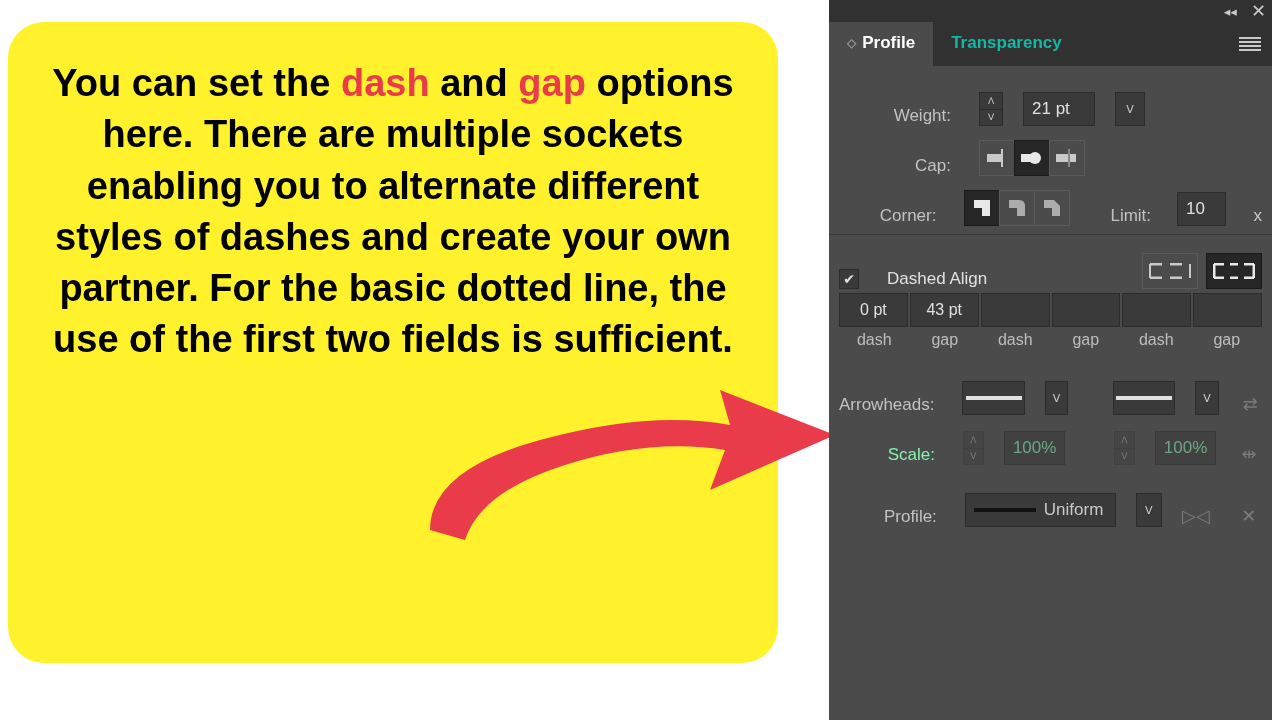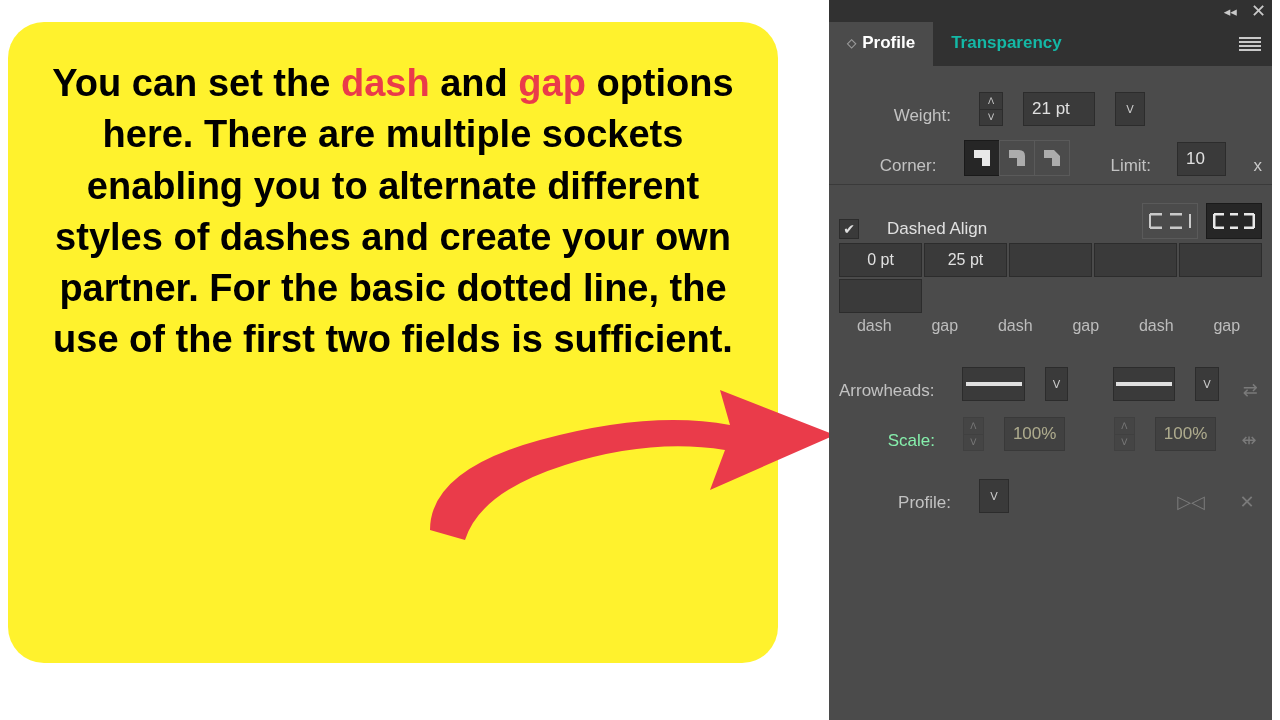--- a/index.html
+++ b/index.html
@@ -170,21 +170,21 @@
   .dash-mode-group { display: flex; gap: 8px; margin-left: auto; }
   .dash-mode-btn {
     width: 56px; height: 36px;
     border: 1px solid #5a5a5a;
     display: flex; align-items: center; justify-content: center;
   }
   .dash-mode-btn.selected { background: #262626; border-color:#1a1a1a; }
 
   .dash-grid {
     display: grid;
-    grid-template-columns: repeat(5, 1fr);
+    grid-template-columns: repeat(6, 1fr);
     gap: 2px;
     margin-top: 4px;
   }
   .dash-cell {
     height: 34px;
     background: #3a3a3a;
     border: 1px solid #2c2c2c;
     display: flex; align-items: center; justify-content: center;
     color: #e0e0e0;
     font-size: 16px;
@@ -215,21 +215,21 @@
   .profile-box {
     height: 34px; width: 170px;
     background: #3a3a3a;
     border: 1px solid #2c2c2c;
     display: flex; align-items: center;
     padding: 0 8px;
     gap: 8px;
   }
   .profile-box .pline { flex:0 0 62px; height: 4px; background: #111; }
 
-  .dim-text { color: #fef9c3; }
+  .dim-text { color: #86efac; }
 </style>
 </head>
 <body>
 
 <div class="callout">
   <p>
     <span>You can set the </span><span class="red">dash</span><span> and </span><span class="red">gap</span><span> options here. There are multiple sockets enabling you to alternate different styles of dashes and create your own partner. For the basic dotted line, the use of the first two fields is sufficient.</span>
   </p>
 </div>
 
@@ -271,20 +271,43 @@
       <div class="stepper-arrows">
         <div>ᐱ</div>
         <div>ᐯ</div>
       </div>
       <div class="field w70">21 pt</div>
       <div class="caret-box">
           <span>ᐯ</span>
         </div>
     </div>
 
+    <div class="row">
+      <div class="label">Cap:</div>
+      <div class="icon-btn-group">
+        <div class="icon-btn">
+          <svg width="20" height="18">
+              <rect x="0" y="5" width="14" height="8" fill="#c9c9c9"></rect>
+              <rect x="14" y="0" width="2" height="18" fill="#c9c9c9"></rect>
+            </svg>
+        </div>
+        <div class="icon-btn selected">
+          <svg width="22" height="18">
+              <rect x="0" y="5" width="14" height="8" fill="#e8e8e8"></rect>
+              <circle cx="14" cy="9" r="6" fill="#e8e8e8"></circle>
+            </svg>
+        </div>
+        <div class="icon-btn">
+          <svg width="22" height="18">
+              <rect x="0" y="5" width="20" height="8" fill="#c9c9c9"></rect>
+              <rect x="12" y="0" width="2" height="18" fill="#888"></rect>
+            </svg>
+        </div>
+      </div>
+    </div>
 
     <div class="row">
       <div class="label">Corner:</div>
       <div class="icon-btn-group">
         <div class="icon-btn selected">
           <svg width="20" height="20">
               <path d="M2 2 H18 V18 H10 V10 H2 Z" fill="#e8e8e8"></path>
             </svg>
         </div>
         <div class="icon-btn">
@@ -320,21 +343,21 @@
           <svg width="42" height="16">
             <path d="M1 1 H11 M17 1 H25 M31 1 H41 M1 15 H11 M17 15 H25 M31 15 H41" stroke="#e8e8e8" stroke-width="3"></path>
             <path d="M1 1 V15 M41 1 V15" stroke="#e8e8e8" stroke-width="3"></path>
           </svg>
         </div>
       </div>
     </div>
 
     <div class="dash-grid">
       <div class="dash-cell">0 pt</div>
-      <div class="dash-cell">25 pt</div>
+      <div class="dash-cell">43 pt</div>
       <div class="dash-cell empty"></div>
       <div class="dash-cell empty"></div>
       <div class="dash-cell empty"></div>
       <div class="dash-cell empty"></div>
     </div>
     <div class="dash-labels">
       <div>dash</div>
       <div>gap</div>
       <div>dash</div>
       <div>gap</div>
@@ -372,20 +395,24 @@
           <div>ᐱ</div>
           <div>ᐯ</div>
         </div>
       <div class="field w60 dim-text" style="opacity:.55">100%</div>
       <div class="link-icon">⇹</div>
     </div>
 
 
     <div class="row" style="margin-top:12px">
       <div class="label">Profile:</div>
+      <div class="profile-box">
+        <div class="pline"></div>
+        <span>Uniform</span>
+      </div>
       <div class="caret-box">
           <span>ᐯ</span>
         </div>
       <div class="flip-icon1">▷◁</div>
       <div class="flip-icon2" style="margin-left:6px">✕</div>
     </div>
 
   </div>
 </div>
 

